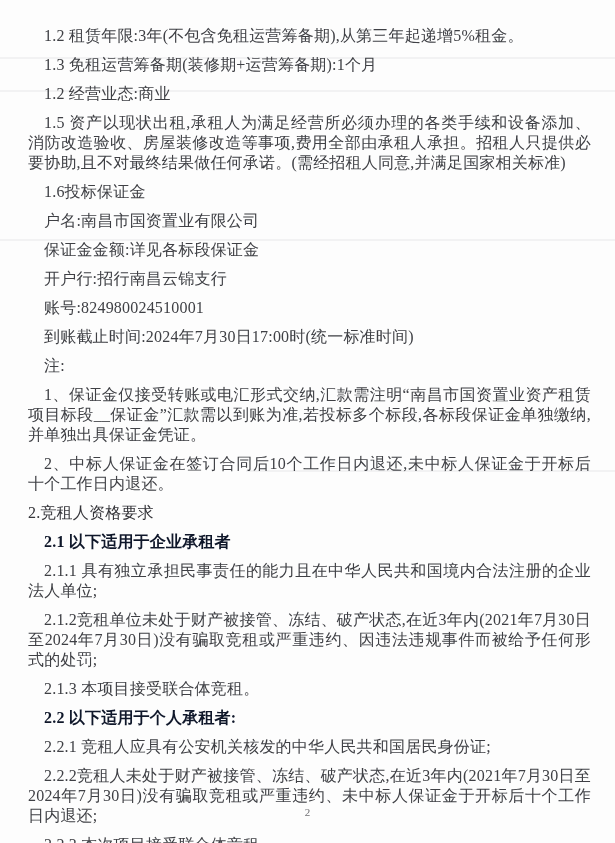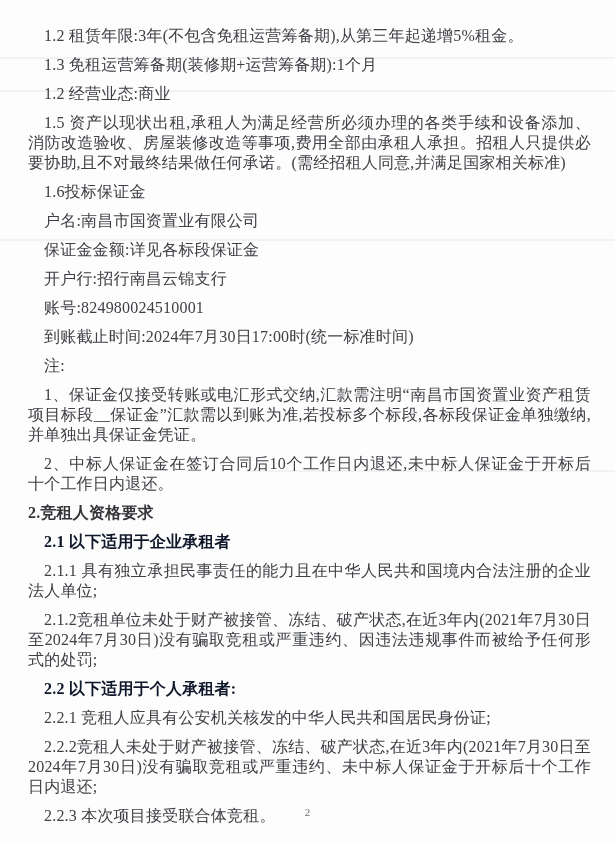--- a/index.html
+++ b/index.html
@@ -26,21 +26,21 @@
     margin: 0 0 9px 0;
     font-size: 16px;
     line-height: 20px;
     letter-spacing: 0.2px;
     text-align: justify;
   }
   .p-body {
     text-indent: 1em;
   }
   .p-h1 {
-    font-weight: 700;
+    font-weight: 400;
     color: #333338;
     text-indent: 0;
   }
   .p-h2 {
     font-weight: 700;
     color: #0f172a;
     text-indent: 1em;
   }
   .page-number {
     position: absolute;
@@ -84,20 +84,21 @@
     <p class="p-body">开户行:招行南昌云锦支行</p>
     <p class="p-body">账号:824980024510001</p>
     <p class="p-body">到账截止时间:2024年7月30日17:00时(统一标准时间)</p>
     <p class="p-body">注:</p>
     <p class="p-body">1、保证金仅接受转账或电汇形式交纳,汇款需注明“南昌市国资置业资产租赁项目标段__保证金”汇款需以到账为准,若投标多个标段,各标段保证金单独缴纳,并单独出具保证金凭证。</p>
     <p class="p-body">2、中标人保证金在签订合同后10个工作日内退还,未中标人保证金于开标后十个工作日内退还。</p>
     <p class="p-h1">2.竞租人资格要求</p>
     <p class="p-h2">2.1  以下适用于企业承租者</p>
     <p class="p-body">2.1.1 具有独立承担民事责任的能力且在中华人民共和国境内合法注册的企业法人单位;</p>
     <p class="p-body">2.1.2竞租单位未处于财产被接管、冻结、破产状态,在近3年内(2021年7月30日至2024年7月30日)没有骗取竞租或严重违约、因违法违规事件而被给予任何形式的处罚;</p>
+    <p class="p-body">2.1.3 本项目接受联合体竞租。</p>
     <p class="p-h2">2.2  以下适用于个人承租者:</p>
     <p class="p-body">2.2.1 竞租人应具有公安机关核发的中华人民共和国居民身份证;</p>
     <p class="p-body">2.2.2竞租人未处于财产被接管、冻结、破产状态,在近3年内(2021年7月30日至2024年7月30日)没有骗取竞租或严重违约、未中标人保证金于开标后十个工作日内退还;</p>
     <p class="p-body">2.2.3 本次项目接受联合体竞租。</p>
   </div>
 
   <div class="page-number">2</div>
 </div>
 
 </body></html>

